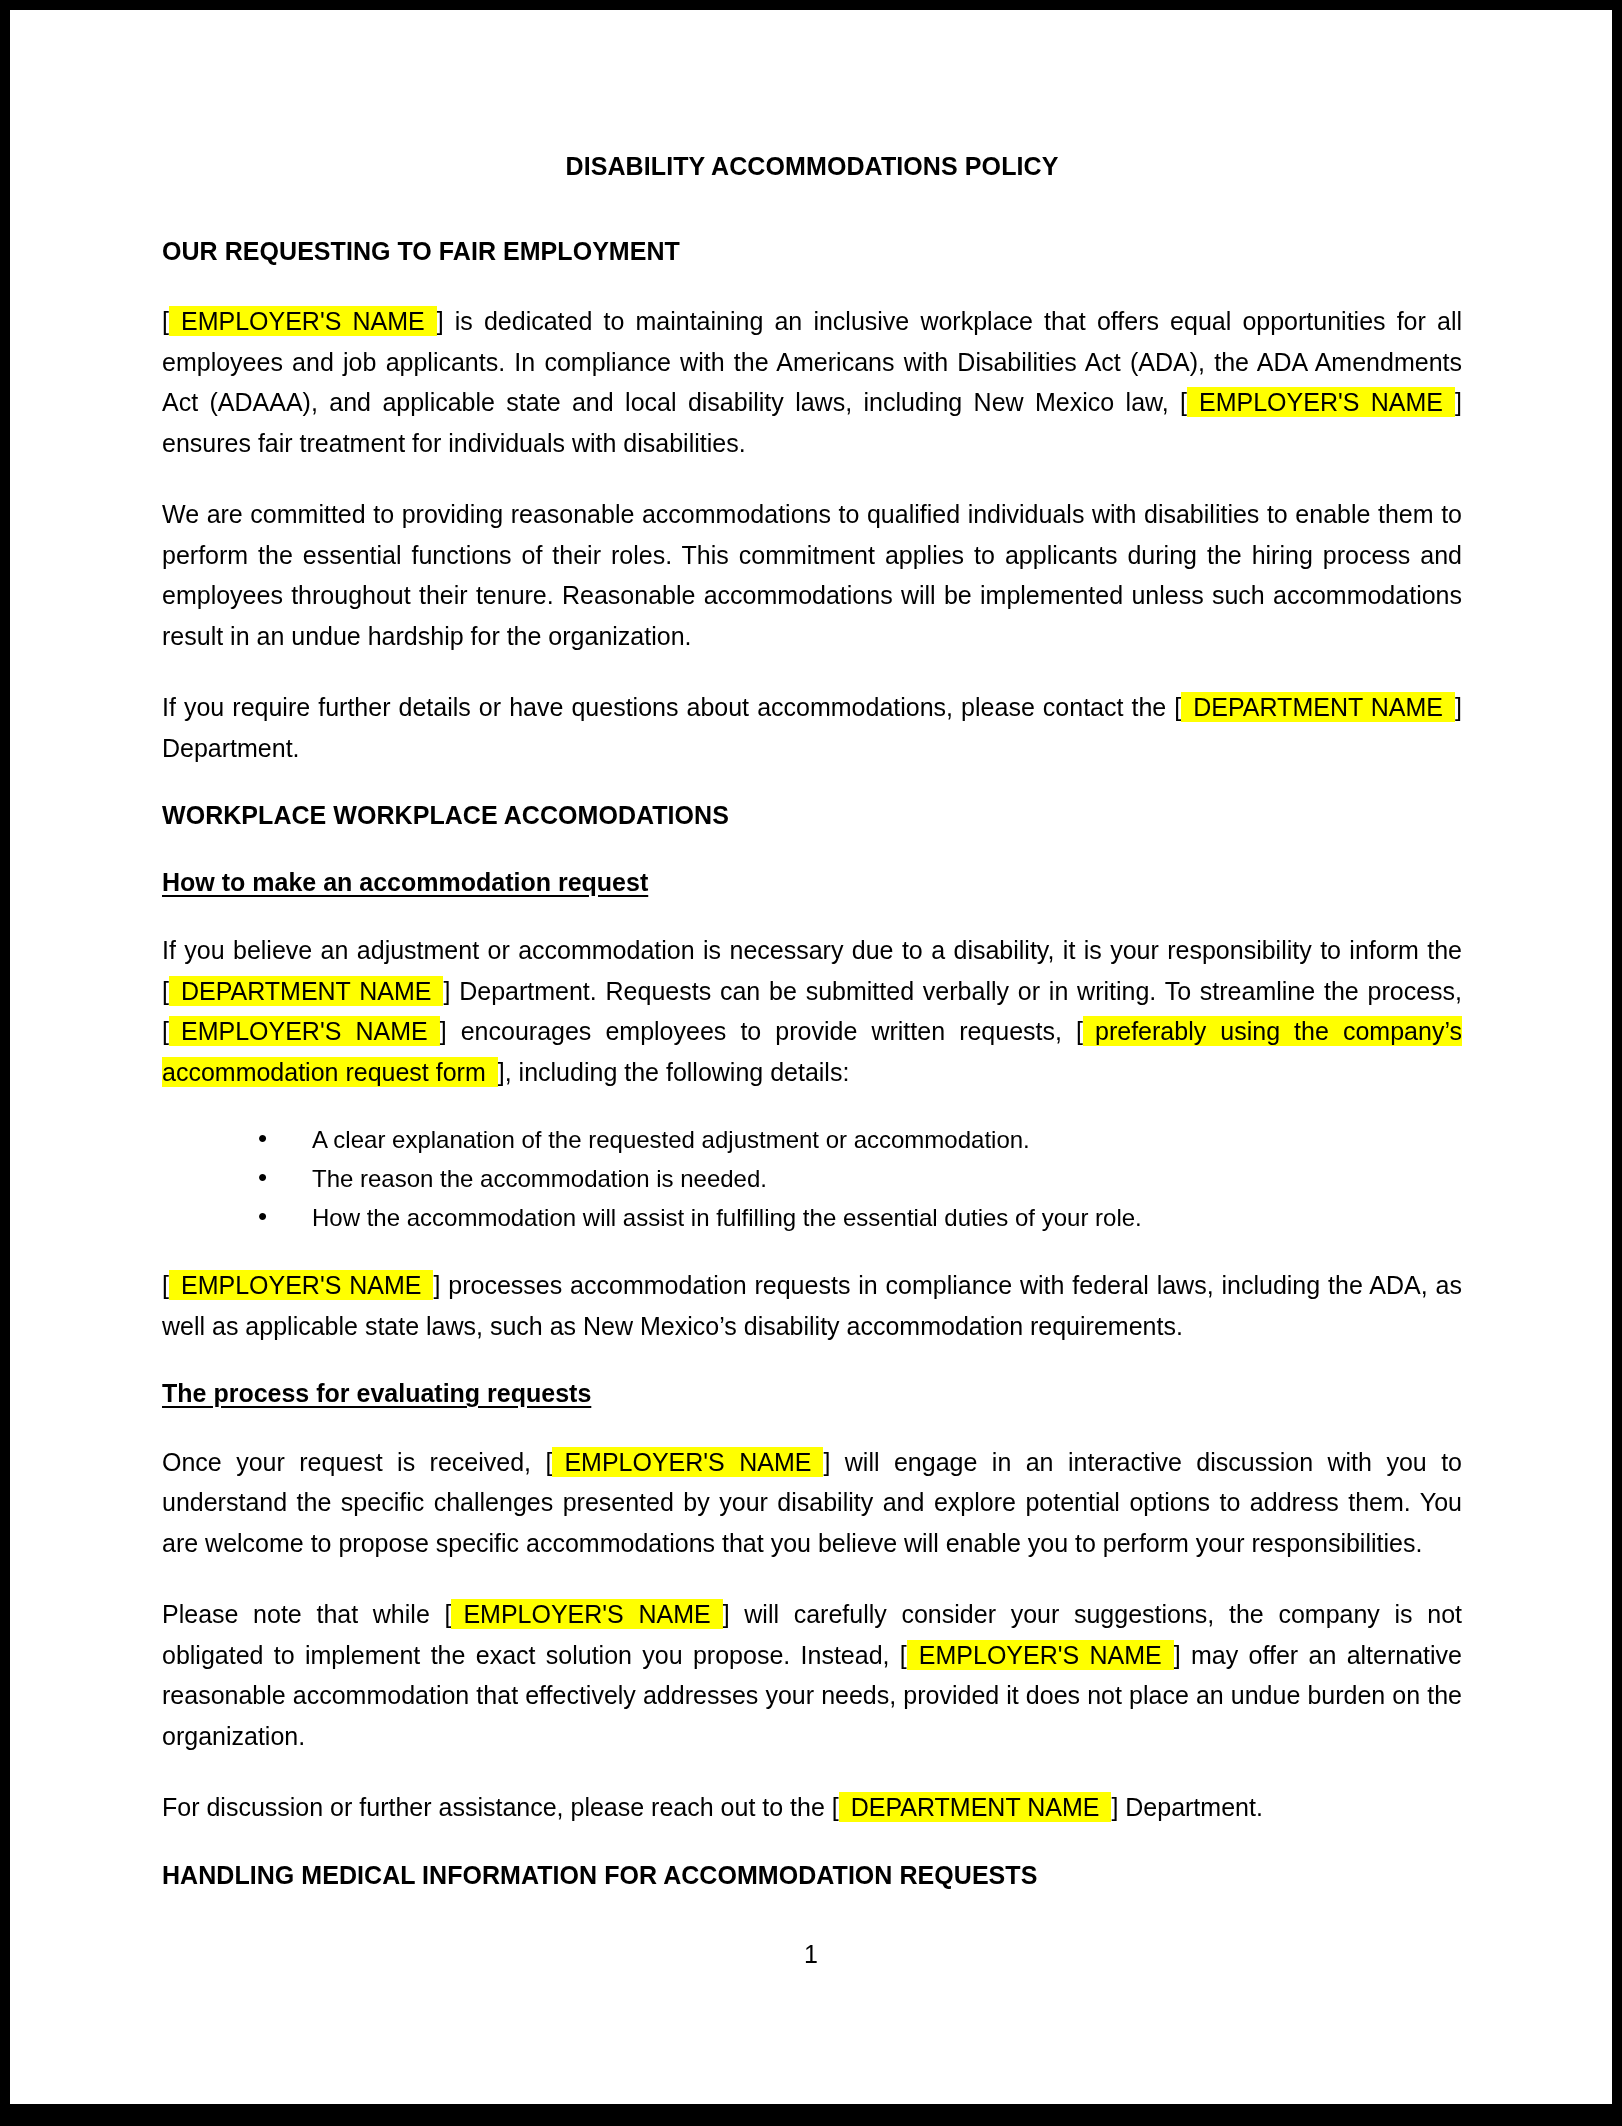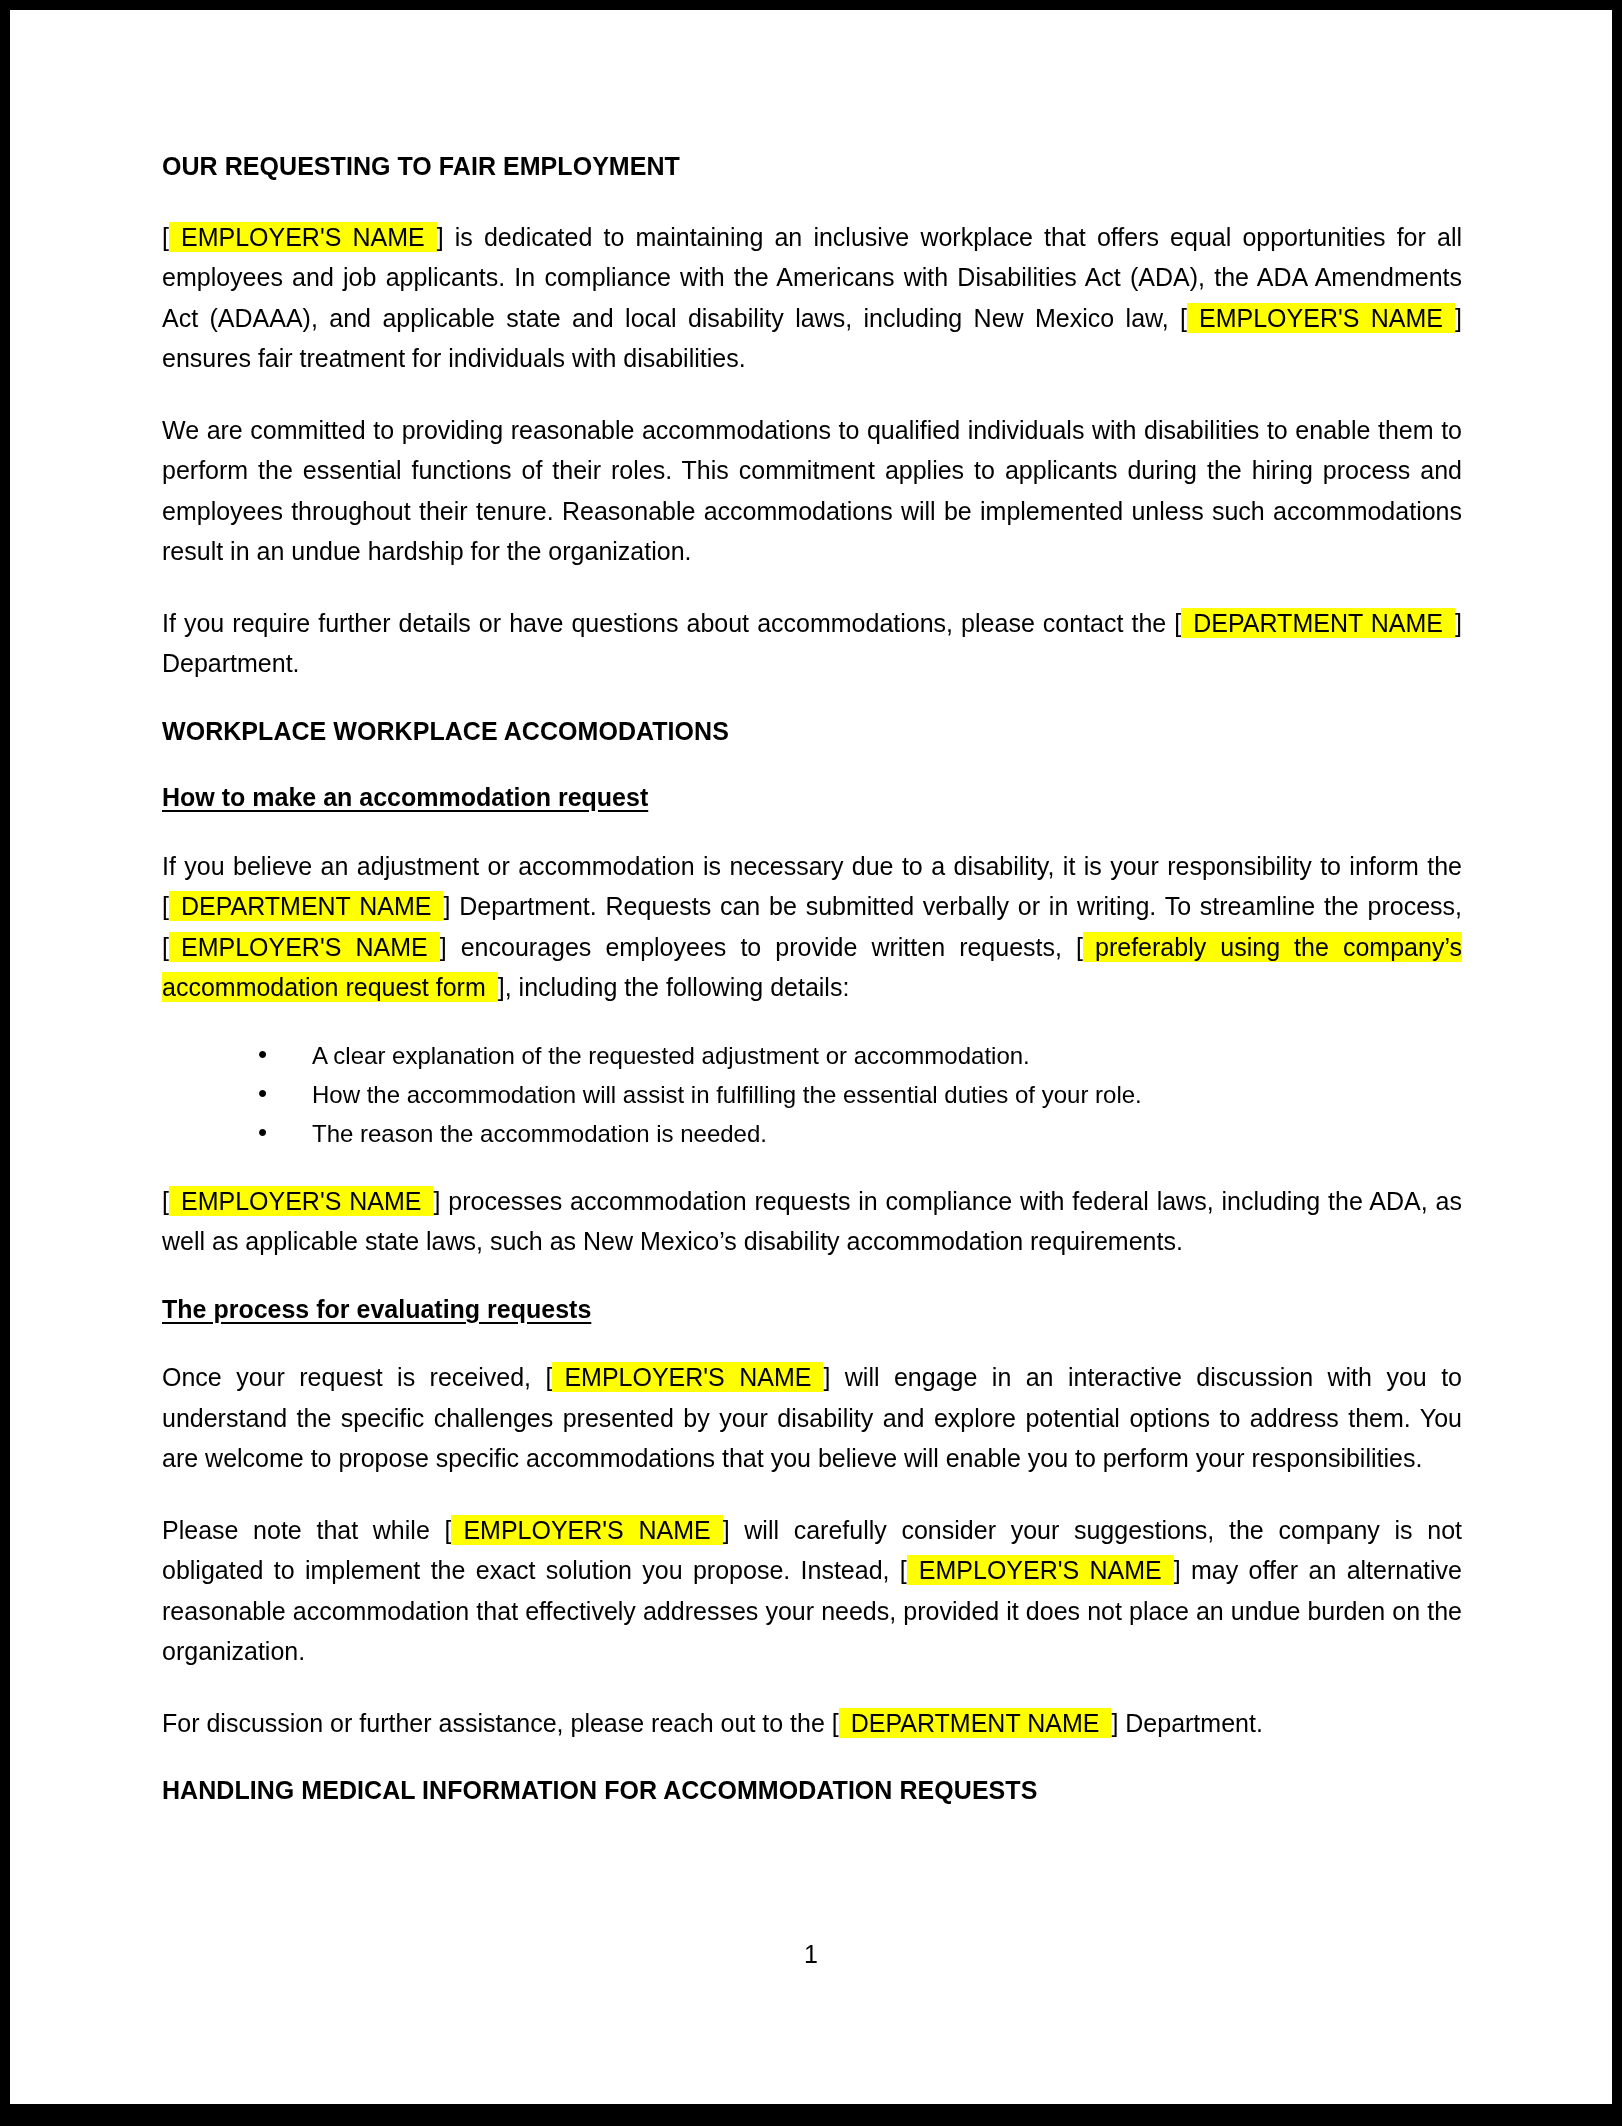--- a/index.html
+++ b/index.html
@@ -137,39 +137,40 @@
 
   <div class="scan-bar top"></div>
   <div class="scan-edge left"></div>
   <div class="scan-edge right"></div>
   <div class="scan-bar bottom"></div>
 
   <div class="sheet">
 
     <div class="content">
 
+      <div class="doc-title">DISABILITY ACCOMMODATIONS POLICY</div>
 
       <h2 class="section-heading">OUR REQUESTING TO FAIR EMPLOYMENT</h2>
 
       <p class="body-text"><span>[</span><span class="hl">EMPLOYER'S NAME</span><span>] is dedicated to maintaining an inclusive workplace that offers equal opportunities for all employees and job applicants. In compliance with the Americans with Disabilities Act (ADA), the ADA Amendments Act (ADAAA), and applicable state and local disability laws, including New Mexico law, [</span><span class="hl">EMPLOYER'S NAME</span><span>] ensures fair treatment for individuals with disabilities.</span></p>
 
       <p class="body-text">We are committed to providing reasonable accommodations to qualified individuals with disabilities to enable them to perform the essential functions of their roles. This commitment applies to applicants during the hiring process and employees throughout their tenure. Reasonable accommodations will be implemented unless such accommodations result in an undue hardship for the organization.</p>
 
       <p class="body-text"><span>If you require further details or have questions about accommodations, please contact the [</span><span class="hl">DEPARTMENT NAME</span><span>] Department.</span></p>
 
       <h2 class="section-heading">WORKPLACE WORKPLACE ACCOMODATIONS</h2>
 
       <h3 class="sub-heading">How to make an accommodation request</h3>
 
       <p class="body-text"><span>If you believe an adjustment or accommodation is necessary due to a disability, it is your responsibility to inform the [</span><span class="hl">DEPARTMENT NAME</span><span>] Department. Requests can be submitted verbally or in writing. To streamline the process, [</span><span class="hl">EMPLOYER'S NAME</span><span>] encourages employees to provide written requests, [</span><span class="hl">preferably using the company’s accommodation request form</span><span>], including the following details:</span></p>
 
       <ul class="bullet-list">
         <li>A clear explanation of the requested adjustment or accommodation.</li>
+        <li>The reason the accommodation is needed.</li>
         <li>How the accommodation will assist in fulfilling the essential duties of your role.</li>
-        <li>The reason the accommodation is needed.</li>
       </ul>
 
       <p class="body-text"><span>[</span><span class="hl">EMPLOYER'S NAME</span><span>] processes accommodation requests in compliance with federal laws, including the ADA, as well as applicable state laws, such as New Mexico’s disability accommodation requirements.</span></p>
 
       <h3 class="sub-heading">The process for evaluating requests</h3>
 
       <p class="body-text"><span>Once your request is received, [</span><span class="hl">EMPLOYER'S NAME</span><span>] will engage in an interactive discussion with you to understand the specific challenges presented by your disability and explore potential options to address them. You are welcome to propose specific accommodations that you believe will enable you to perform your responsibilities.</span></p>
 
       <p class="body-text"><span>Please note that while [</span><span class="hl">EMPLOYER'S NAME</span><span>] will carefully consider your suggestions, the company is not obligated to implement the exact solution you propose. Instead, [</span><span class="hl">EMPLOYER'S NAME</span><span>] may offer an alternative reasonable accommodation that effectively addresses your needs, provided it does not place an undue burden on the organization.</span></p>
 

